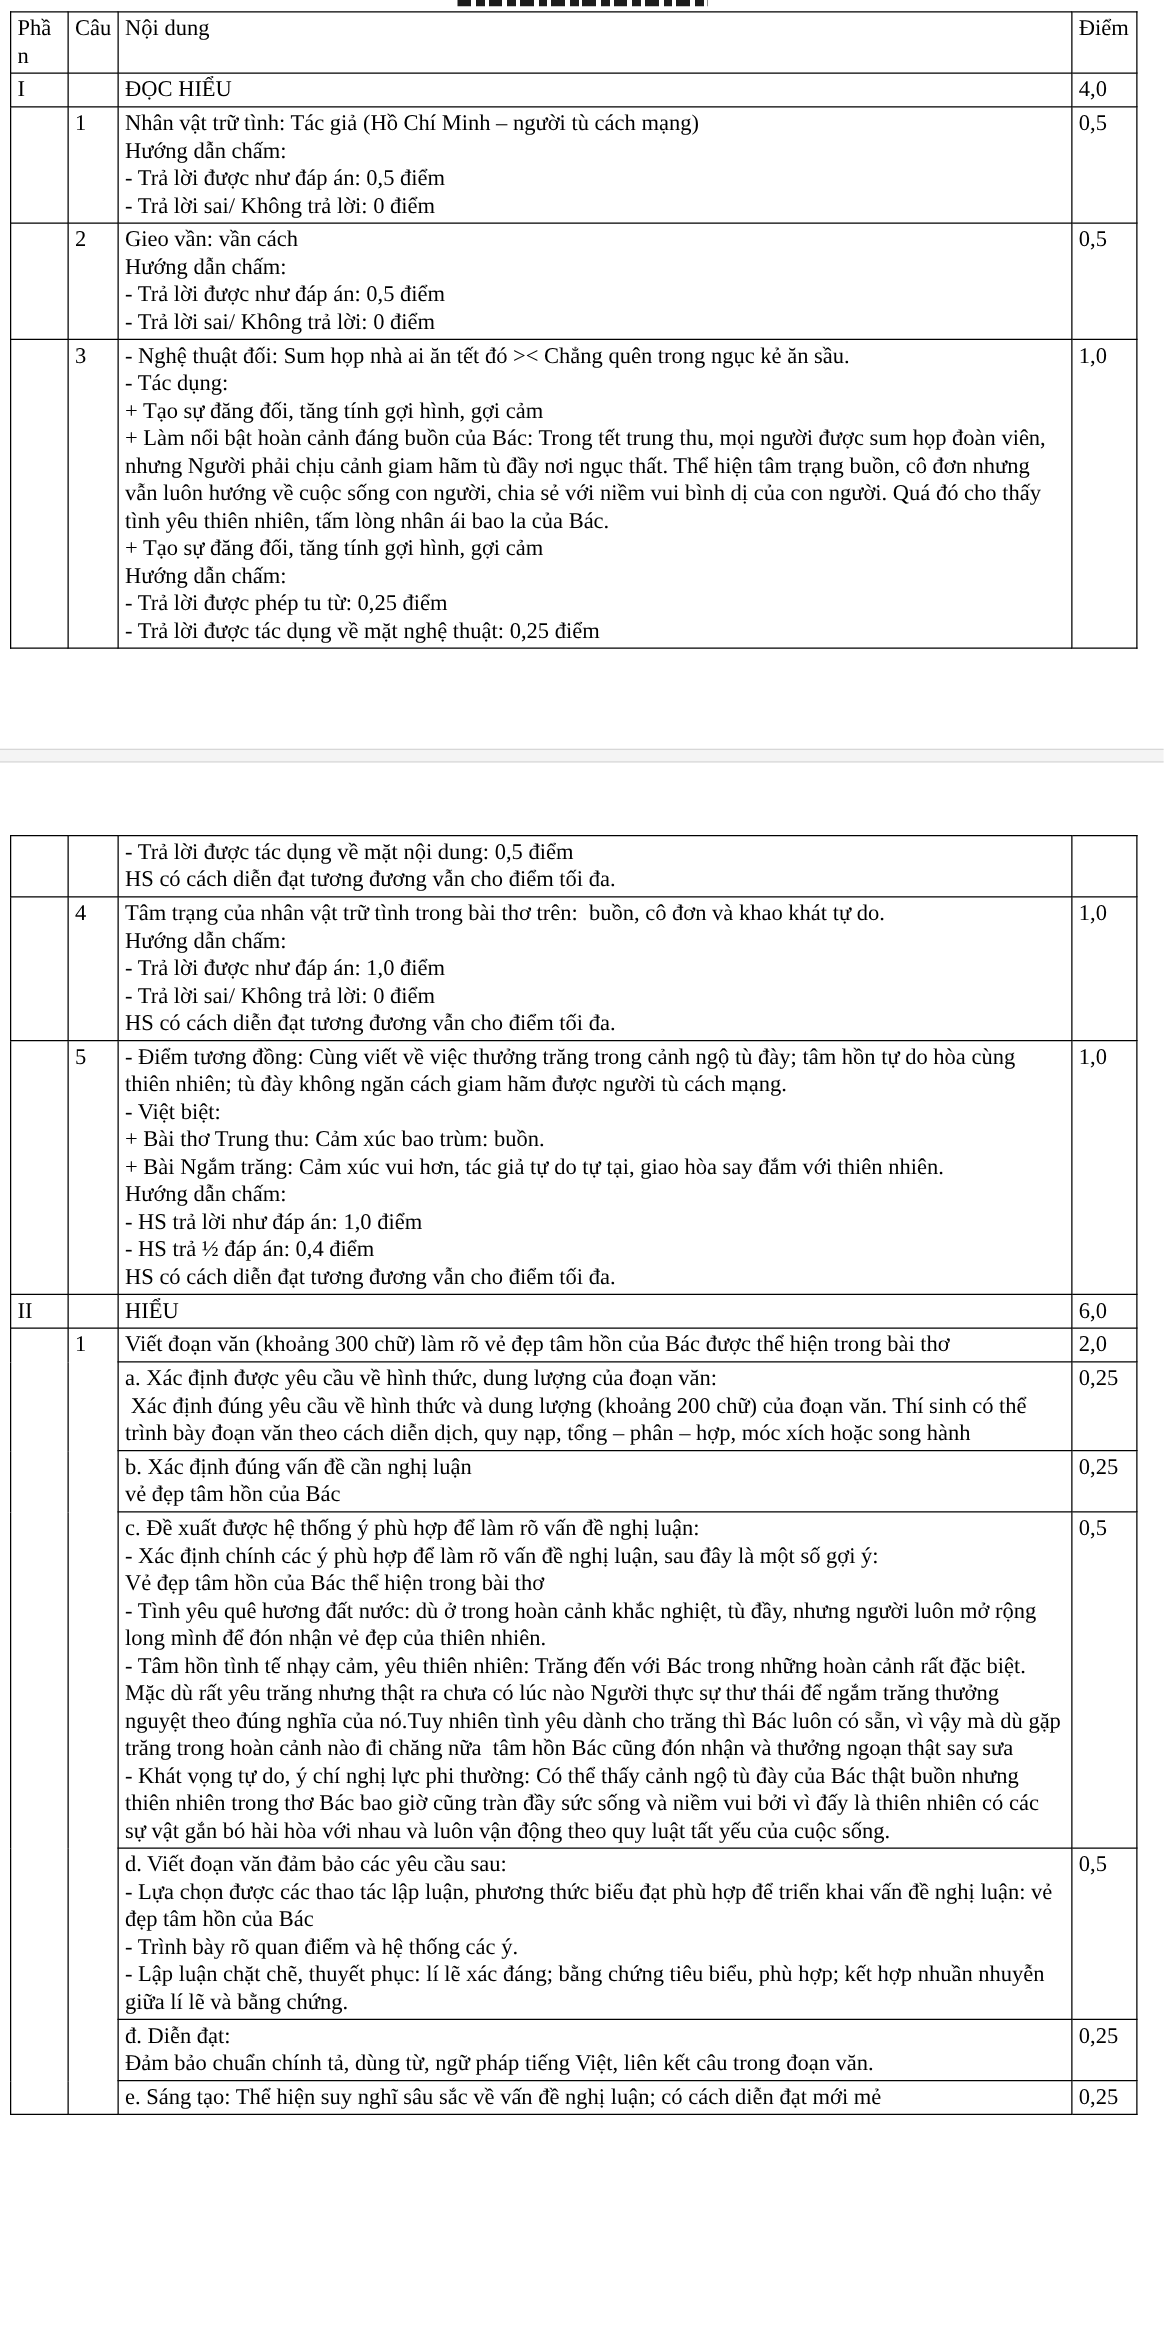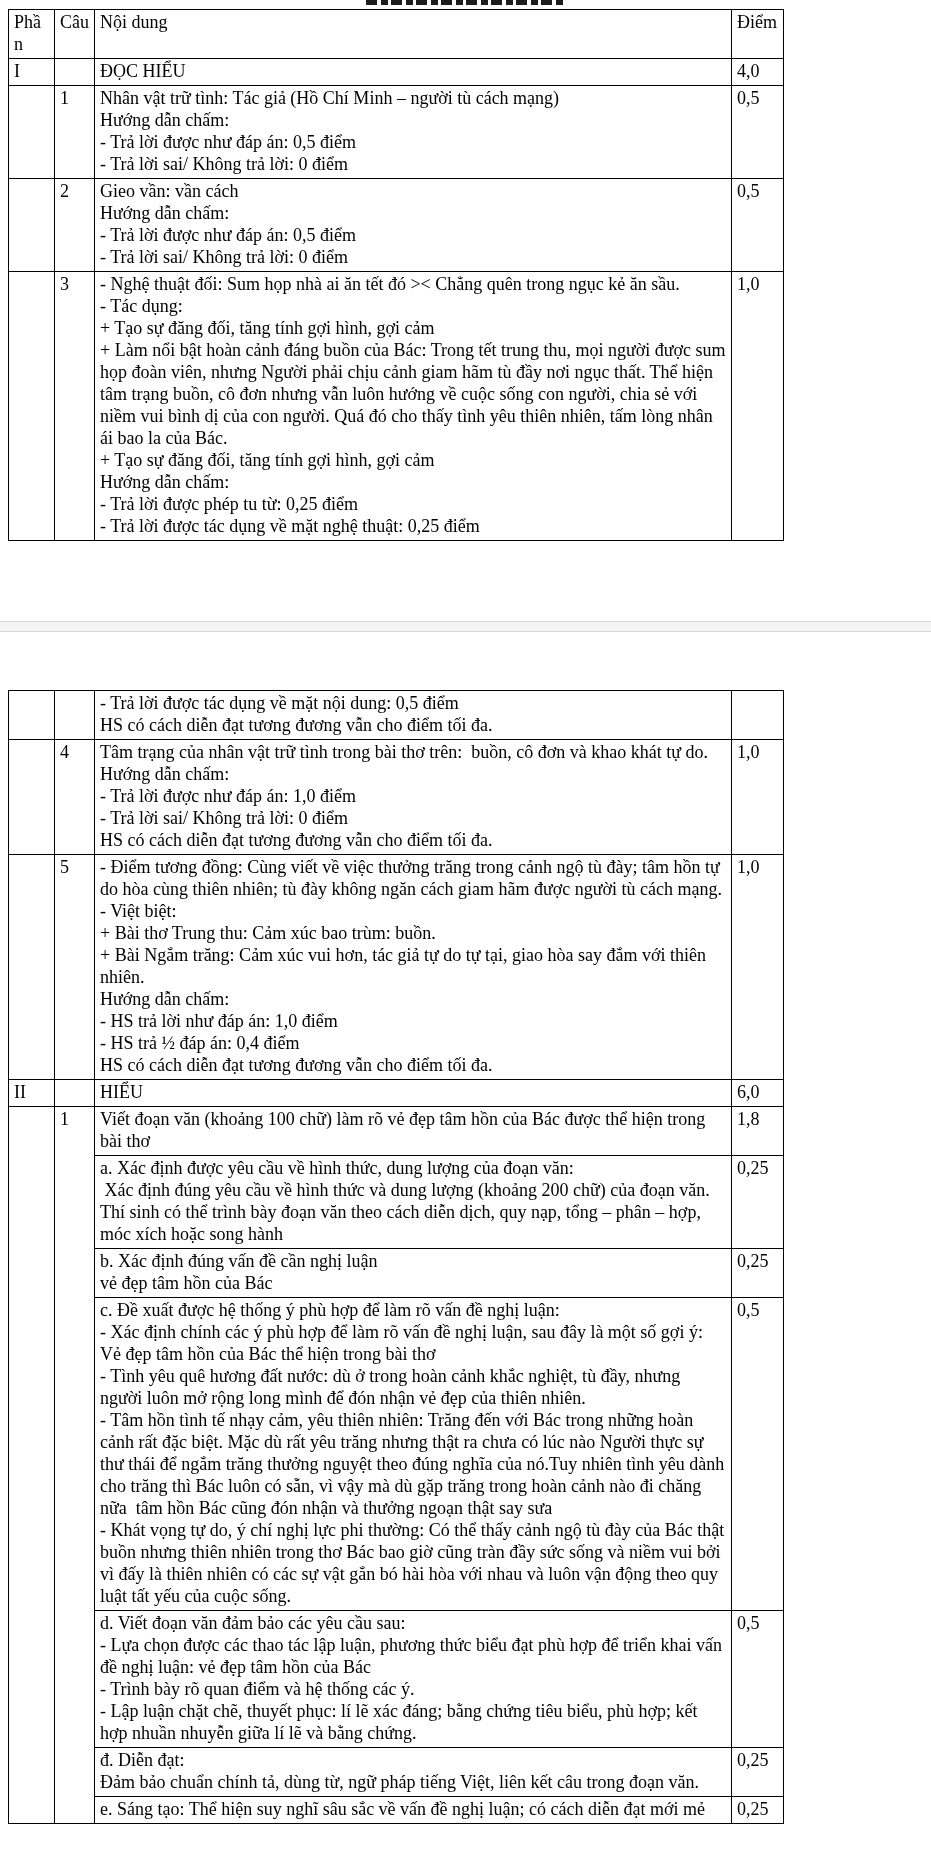--- a/index.html
+++ b/index.html
@@ -7,21 +7,21 @@
     width:931px;min-height:1860px;
     font-family:"Liberation Serif","DejaVu Serif",serif;
     font-size:18px;color:#000;
   }
   .title-sliver{
     height:5px;width:200px;margin:0 auto;overflow:hidden;
     background:repeating-linear-gradient(90deg,#1c1c1c 0 11px,#ffffff 11px 15px,#1c1c1c 15px 22px,#ffffff 22px 25px);
   }
   table.answer-table{
     border-collapse:collapse;table-layout:fixed;
-    width:776px;margin-left:8px;
+    width:902px;margin-left:8px;
   }
   table.answer-table td{
     border:1px solid #000;
     vertical-align:top;
     padding:1px 5px 3px 5px;
     overflow-wrap:anywhere;
   }
   col.col-part{width:46px;}
   col.col-question{width:40px;}
   col.col-content{width:auto;}
@@ -199,24 +199,24 @@
         <td class="c-points">
           <div class="para"><span class="s-n">6,0</span></div>
         </td>
       </tr>
       <tr>
         <td class="c-part" rowspan="7"></td>
         <td class="c-question" rowspan="7">
           <div class="para"><span class="s-n">1</span></div>
         </td>
         <td class="c-content">
-          <div class="para"><span class="s-n">Viết đoạn văn (khoảng 100 chữ) làm rõ vẻ đẹp tâm hồn của Bác được thể hiện trong bài thơ</span></div>
-        </td>
-        <td class="c-points">
-          <div class="para"><span class="s-i">1,8</span></div>
+          <div class="para"><span class="s-n">Viết đoạn văn (khoảng 300 chữ) làm rõ vẻ đẹp tâm hồn của Bác được thể hiện trong bài thơ</span></div>
+        </td>
+        <td class="c-points">
+          <div class="para"><span class="s-i">2,0</span></div>
         </td>
       </tr>
       <tr>
         <td class="c-content">
           <div class="para"><span class="s-i">a. Xác định được yêu cầu về hình thức, dung lượng của đoạn văn:</span></div>
           <div class="para"><span class="s-n"> Xác định đúng yêu cầu về hình thức và dung lượng (khoảng 200 chữ) của đoạn văn. Thí sinh có thể trình bày đoạn văn theo cách diễn dịch, quy nạp, tổng – phân – hợp, móc xích hoặc song hành</span></div>
         </td>
         <td class="c-points">
           <div class="para"><span class="s-n">0,25</span></div>
         </td>

